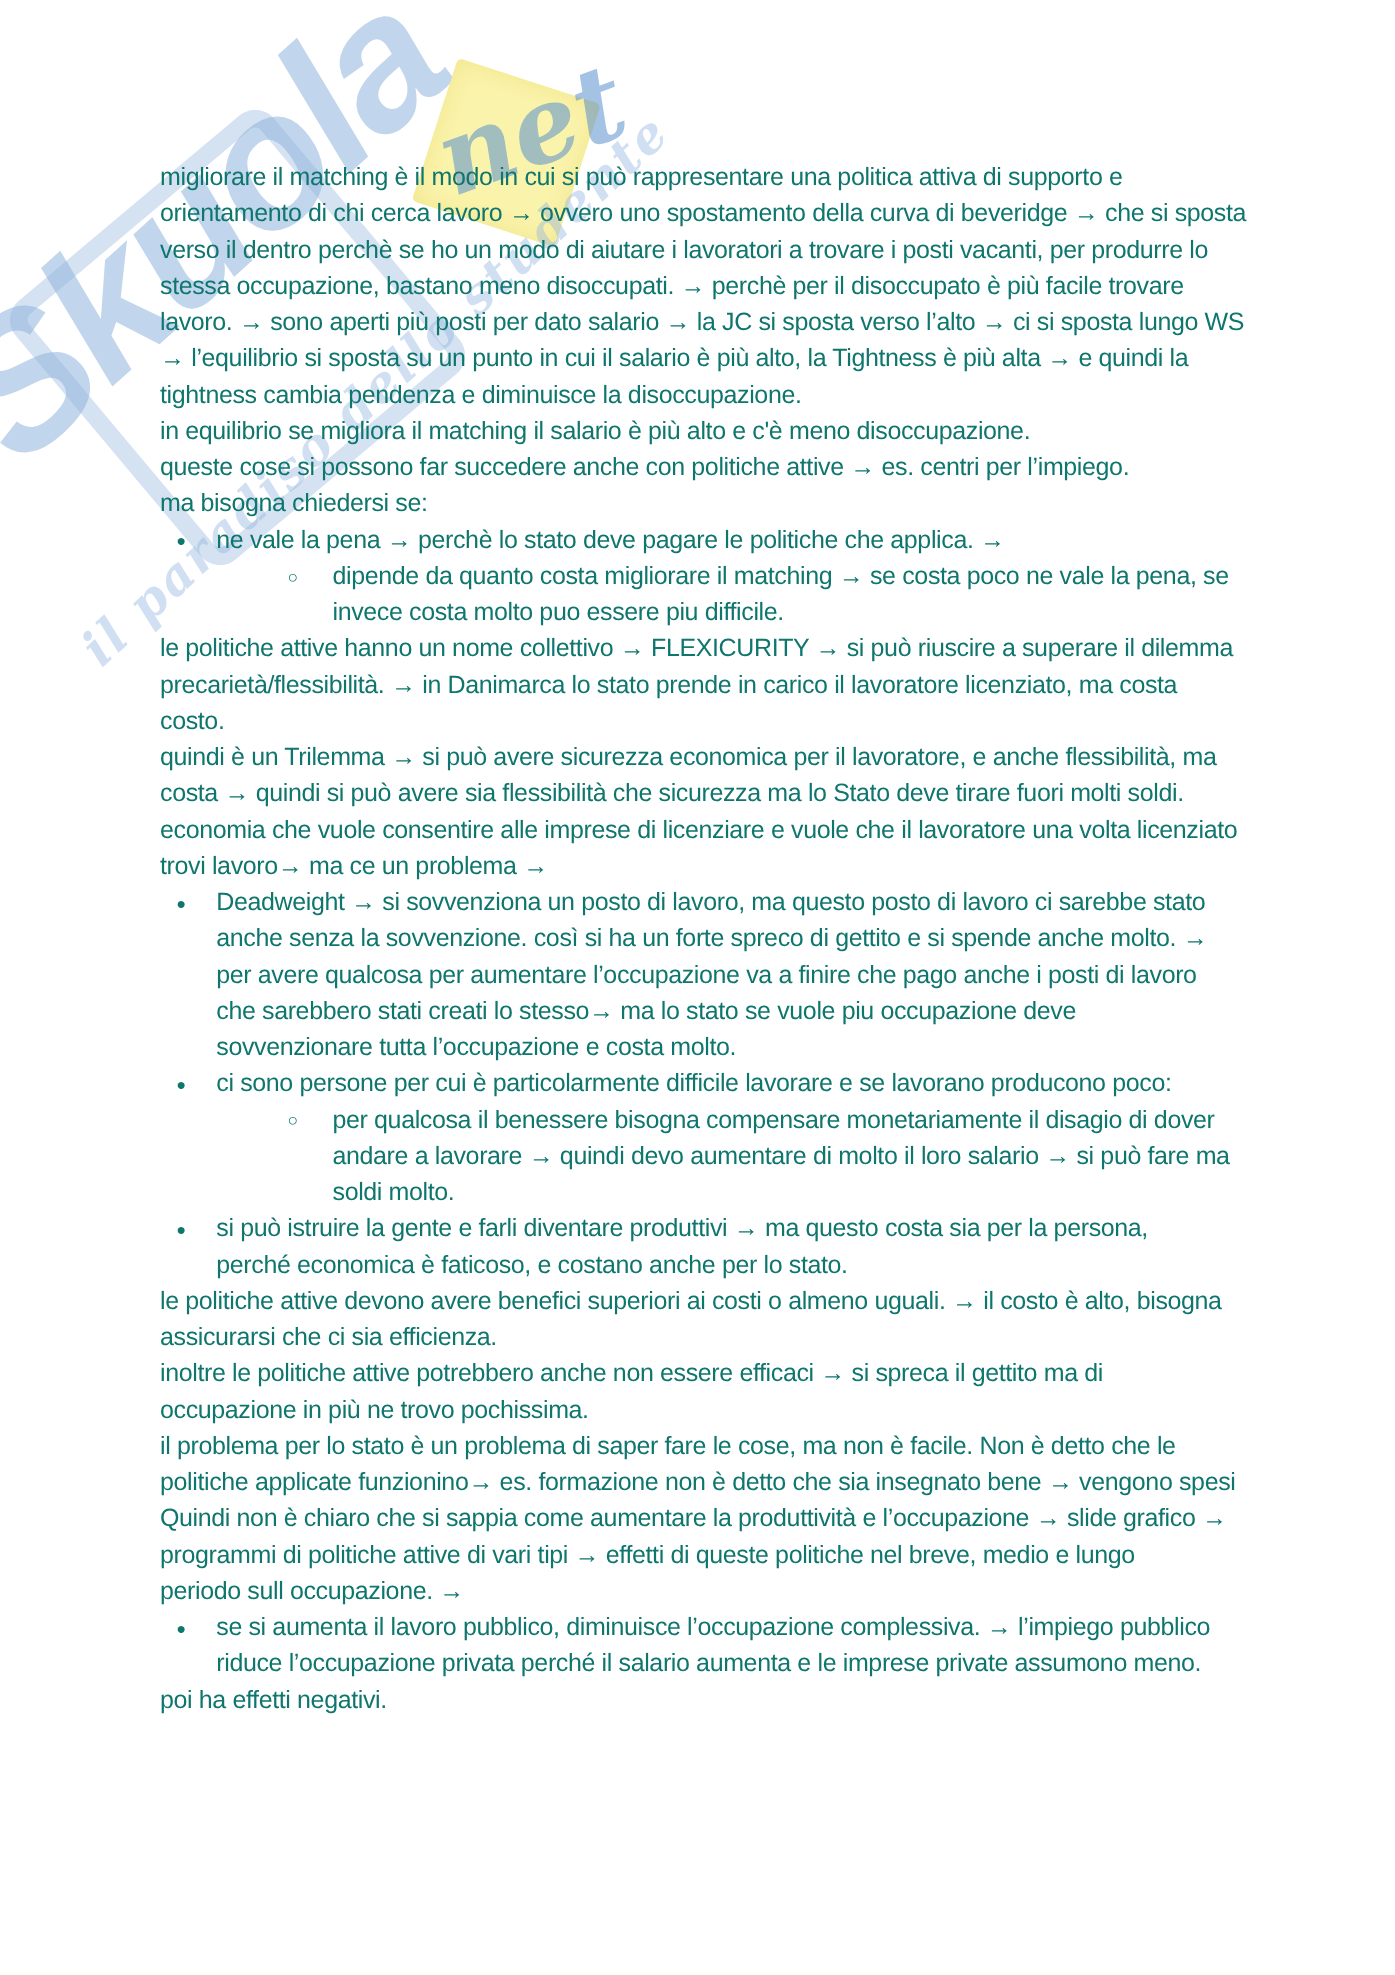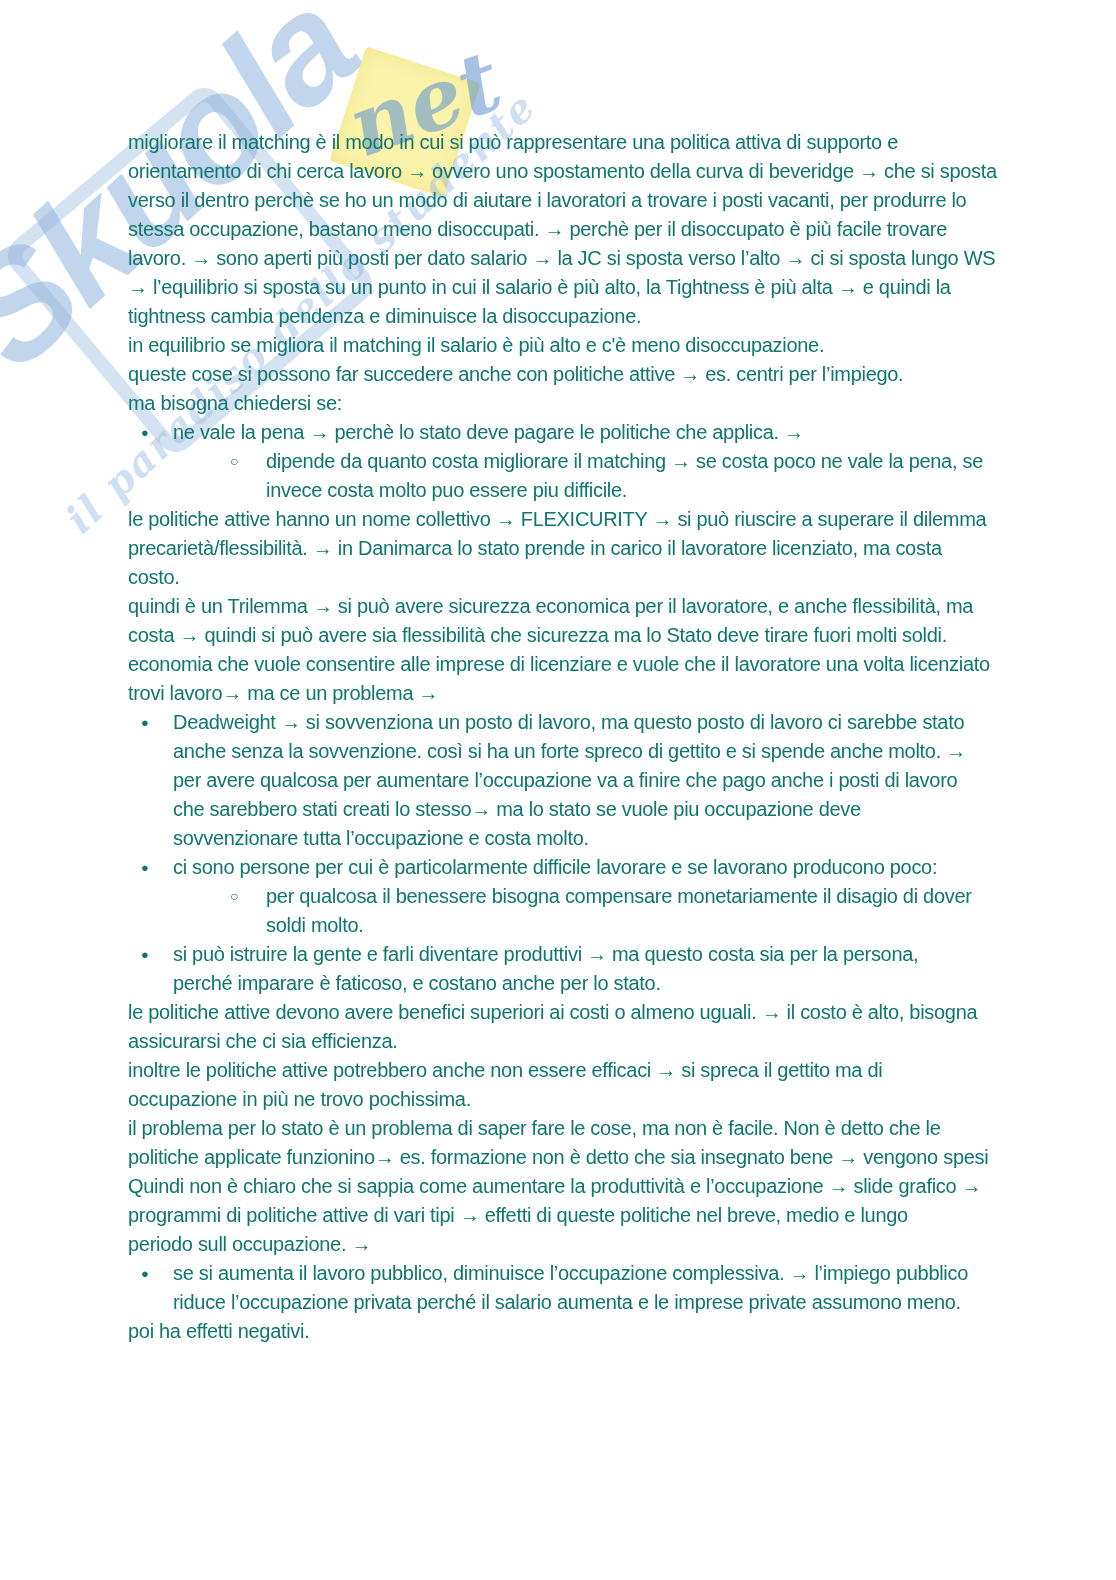--- a/index.html
+++ b/index.html
@@ -97,23 +97,24 @@
     <div class="line"><span>costa → quindi si può avere sia flessibilità che sicurezza ma lo Stato deve tirare fuori molti soldi.</span></div>
     <div class="line"><span>economia che vuole consentire alle imprese di licenziare e vuole che il lavoratore una volta licenziato</span></div>
     <div class="line"><span>trovi lavoro→ ma ce un problema →</span></div>
     <div class="line li1"><span class="b1">●</span><span>Deadweight → si sovvenziona un posto di lavoro, ma questo posto di lavoro ci sarebbe stato</span></div>
     <div class="line li1"><span>anche senza la sovvenzione. così si ha un forte spreco di gettito e si spende anche molto. →</span></div>
     <div class="line li1"><span>per avere qualcosa per aumentare l’occupazione va a finire che pago anche i posti di lavoro</span></div>
     <div class="line li1"><span>che sarebbero stati creati lo stesso→ ma lo stato se vuole piu occupazione deve</span></div>
     <div class="line li1"><span>sovvenzionare tutta l’occupazione e costa molto.</span></div>
     <div class="line li1"><span class="b1">●</span><span>ci sono persone per cui è particolarmente difficile lavorare e se lavorano producono poco:</span></div>
     <div class="line li2"><span class="b2">○</span><span>per qualcosa il benessere bisogna compensare monetariamente il disagio di dover</span></div>
+    <div class="line li2"><span>andare a lavorare → quindi devo aumentare di molto il loro salario → si può fare ma</span></div>
     <div class="line li2"><span>soldi molto.</span></div>
     <div class="line li1"><span class="b1">●</span><span>si può istruire la gente e farli diventare produttivi → ma questo costa sia per la persona,</span></div>
-    <div class="line li1"><span>perché imparare è faticoso, e costano anche per lo stato.</span></div>
+    <div class="line li1"><span>perché economica è faticoso, e costano anche per lo stato.</span></div>
     <div class="line"><span>le politiche attive devono avere benefici superiori ai costi o almeno uguali. → il costo è alto, bisogna</span></div>
     <div class="line"><span>assicurarsi che ci sia efficienza.</span></div>
     <div class="line"><span>inoltre le politiche attive potrebbero anche non essere efficaci → si spreca il gettito ma di</span></div>
     <div class="line"><span>occupazione in più ne trovo pochissima.</span></div>
     <div class="line"><span>il problema per lo stato è un problema di saper fare le cose, ma non è facile. Non è detto che le</span></div>
     <div class="line"><span>politiche applicate funzionino→ es. formazione non è detto che sia insegnato bene → vengono spesi</span></div>
     <div class="line"><span>Quindi non è chiaro che si sappia come aumentare la produttività e l’occupazione → slide grafico →</span></div>
     <div class="line"><span>programmi di politiche attive di vari tipi → effetti di queste politiche nel breve, medio e lungo</span></div>
     <div class="line"><span>periodo sull occupazione. →</span></div>
     <div class="line li1"><span class="b1">●</span><span>se si aumenta il lavoro pubblico, diminuisce l’occupazione complessiva. → l’impiego pubblico</span></div>

